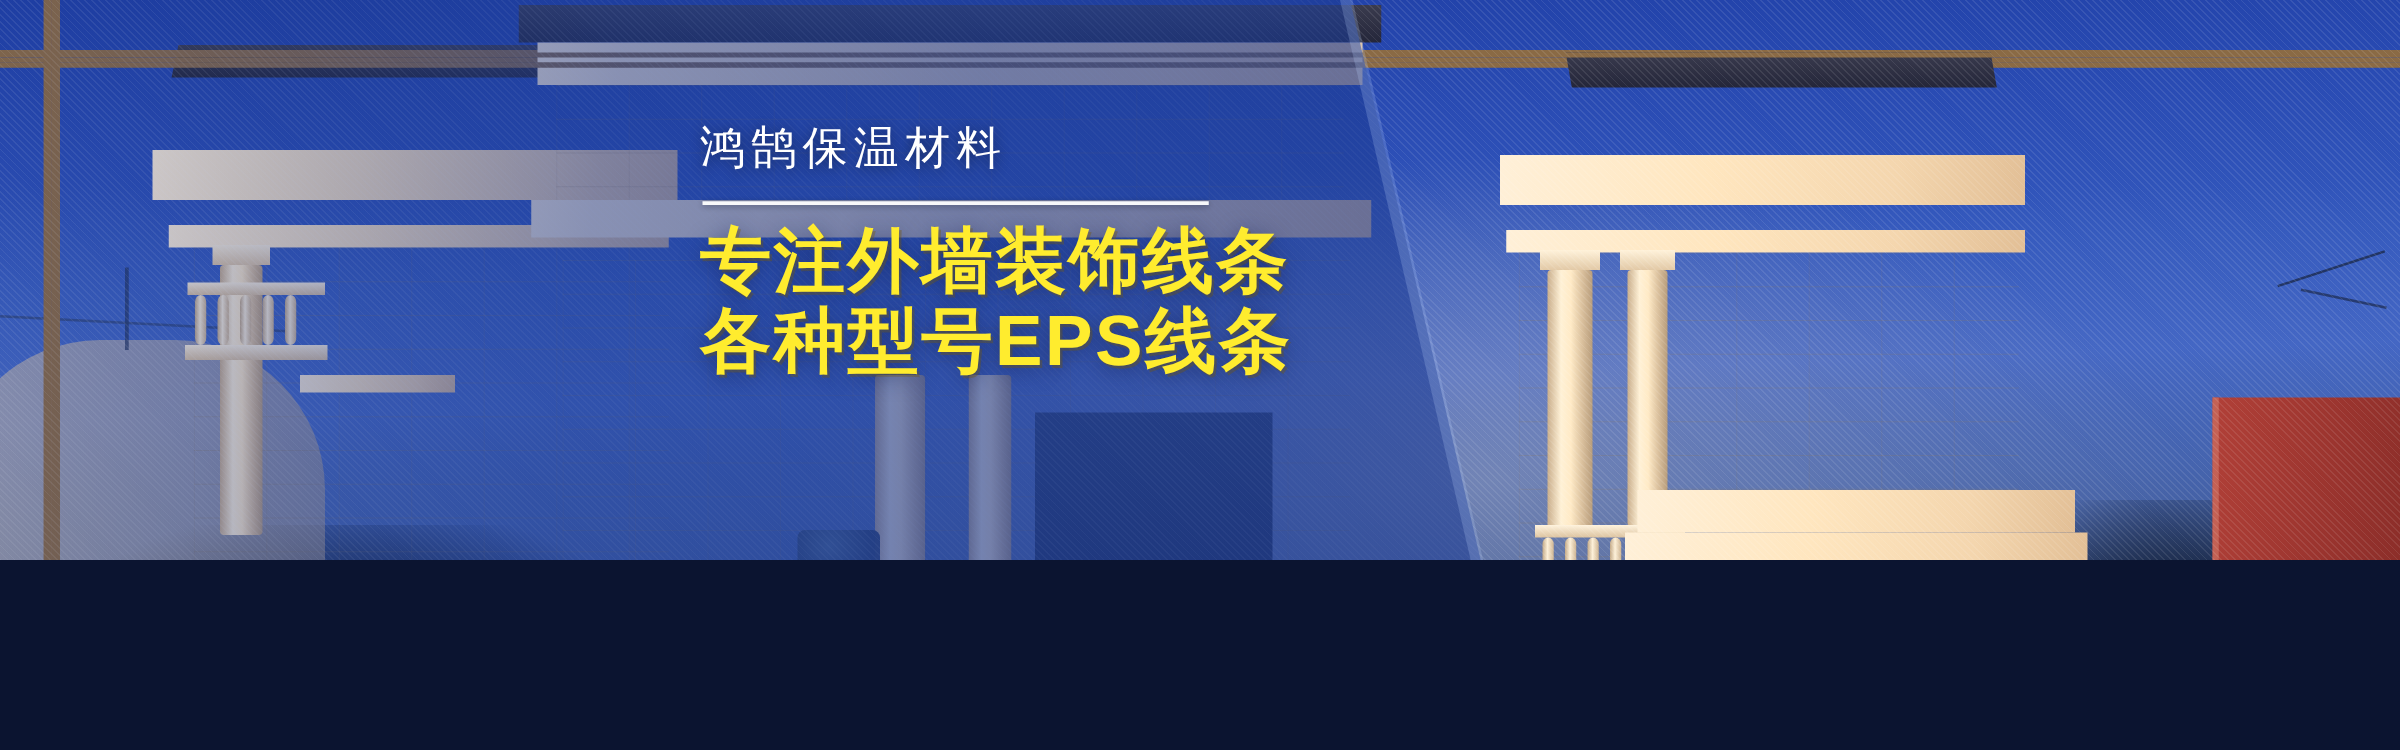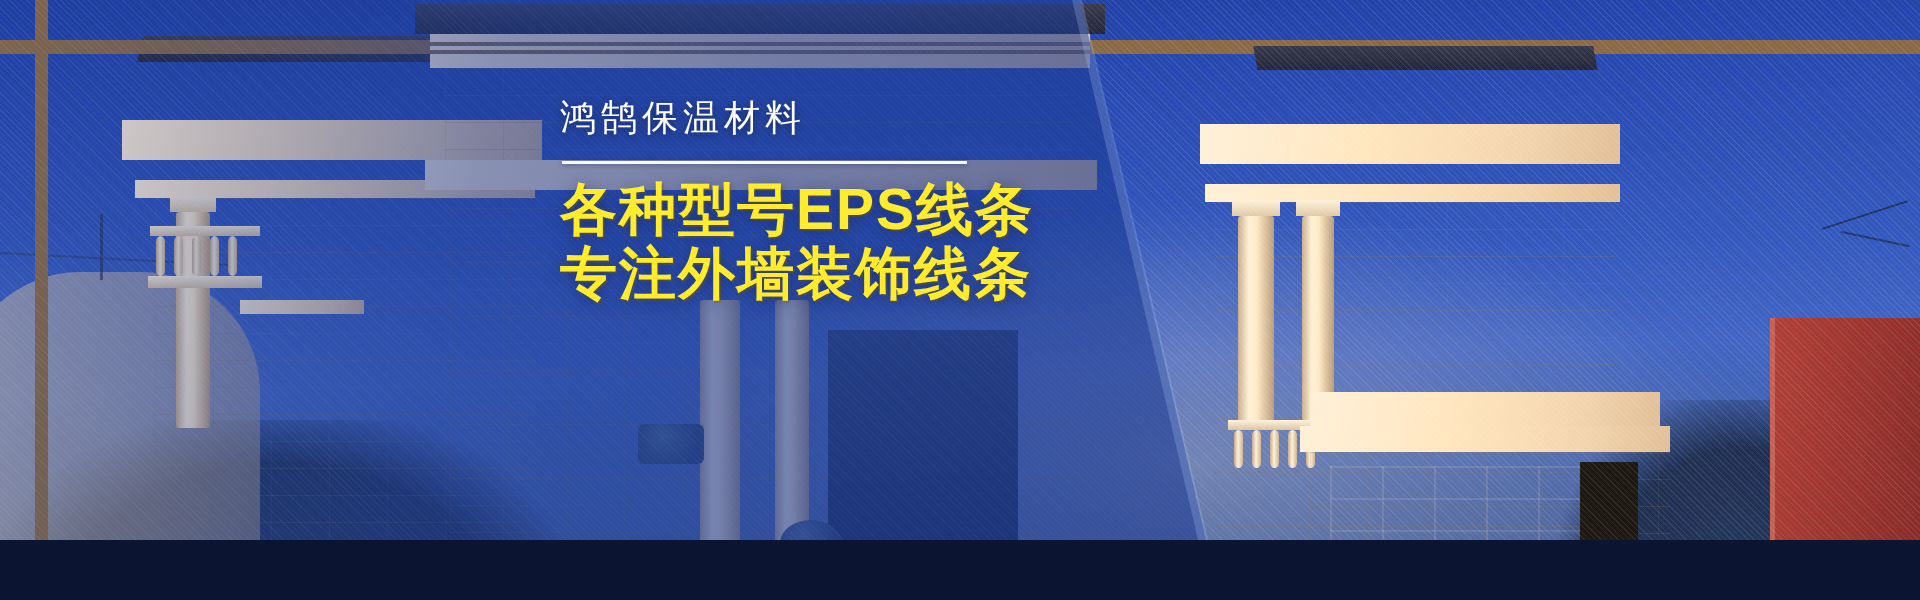--- a/index.html
+++ b/index.html
@@ -1,21 +1,21 @@
 <!DOCTYPE html>
 <html><head>
 <meta charset="utf-8">
 <title>Banner</title>
 <style>
   html,body{margin:0;padding:0;background:#0b1430;}
   *{box-sizing:border-box;}
 
   #banner{
     position:relative;
-    width:1920px;height:540px;
+    width:1920px;height:448px;
     overflow:hidden;
     font-family:"Liberation Sans","DejaVu Sans",sans-serif;
     background:#2b47a8;
   }
 
   
   .sky{
     position:absolute;inset:0;
     background:
       radial-gradient(ellipse 900px 420px at 62% 86%, rgba(255,225,180,.32) 0%, rgba(255,200,140,0) 62%),
@@ -272,18 +272,18 @@
   <div class="hatch"></div>
 
   <div class="panel"></div>
   <div class="panel-edge"></div>
 
   <div class="text-block">
     <div class="brand">鸿鹄保温材料</div>
 
     <div class="divider"></div>
 
+    <div class="headline l2">专注外墙装饰线条</div>
     <div class="headline">各种型号EPS线条</div>
-    <div class="headline l2">专注外墙装饰线条</div>
 
   </div>
 
 </div>
 
 </body></html>

